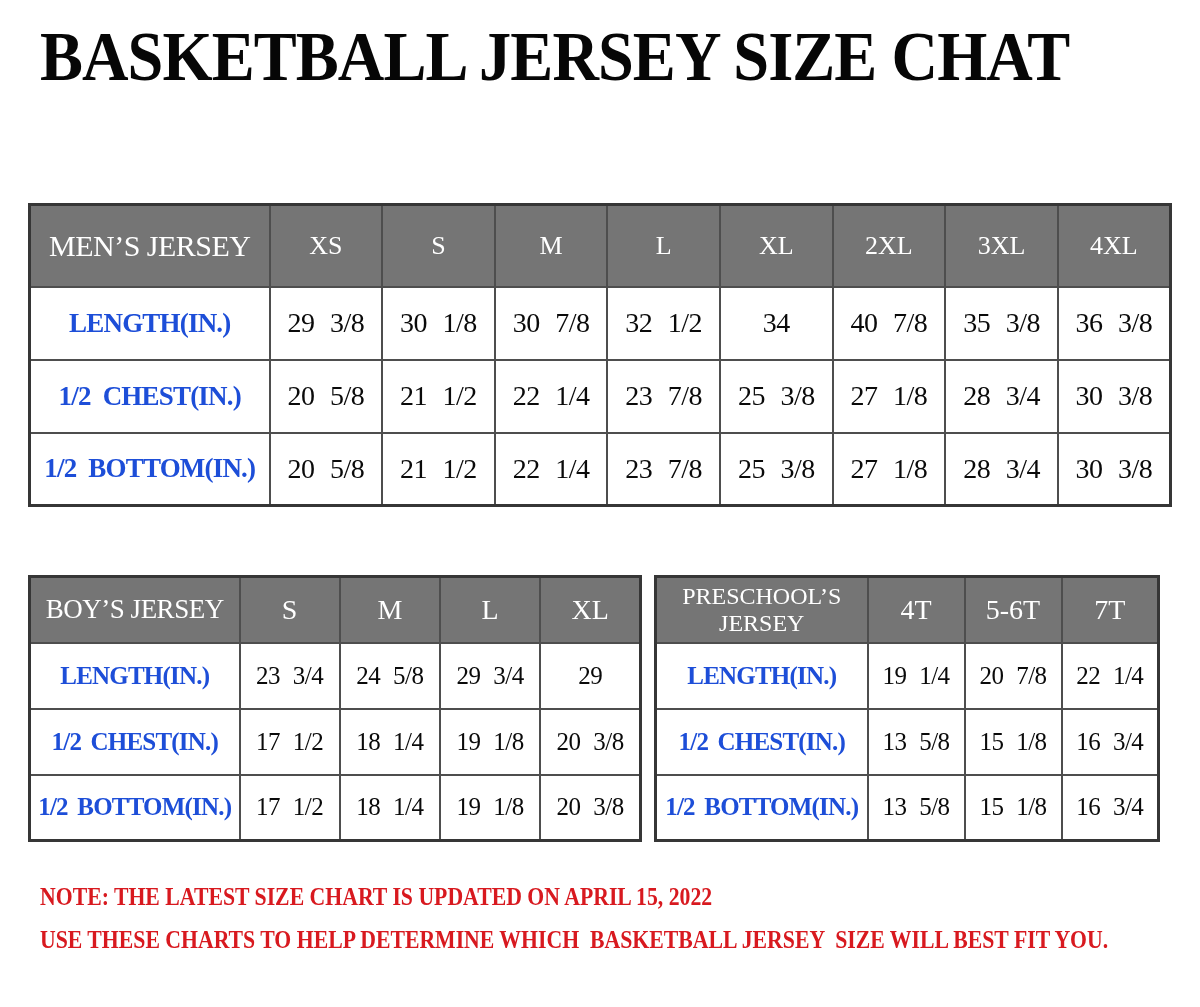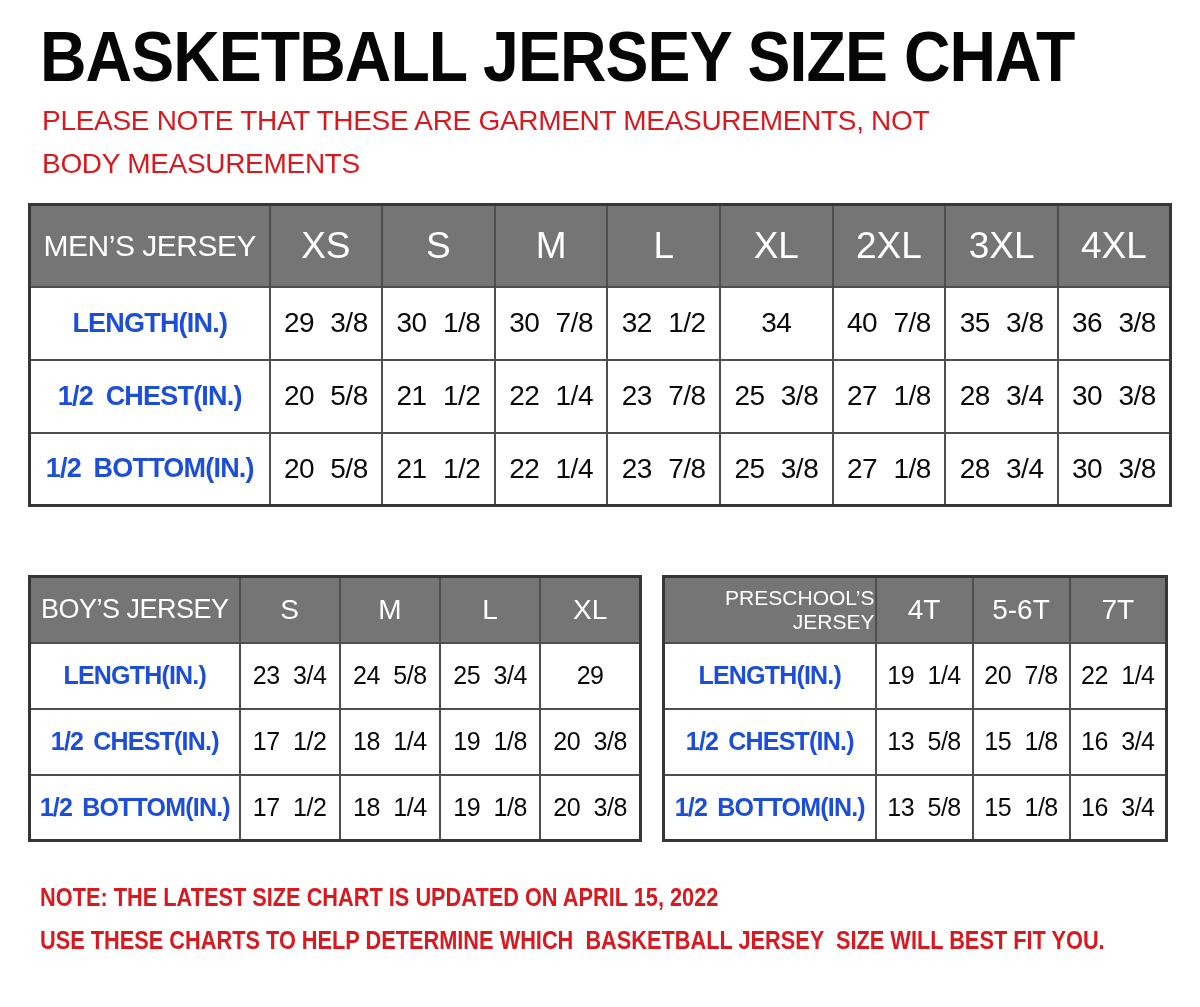--- a/index.html
+++ b/index.html
@@ -3,21 +3,21 @@
 <meta charset="utf-8">
 <style>
   * { margin: 0; padding: 0; box-sizing: border-box; }
   html, body { background: #ffffff; }
   body {
     width: 1200px; height: 1007px;
     font-family: "Liberation Sans", sans-serif;
     color: #111;
     overflow: hidden;
   }
-  .page { position: relative; width: 963px; height: 1007px; background: #fff; }
+  .page { position: relative; width: 963px; height: 1007px; background: #fff; font-family: Liberation Serif, serif; }
 
   .title {
     position: absolute; left: 40px; top: 22px;
     font-size: 70px; font-weight: bold; line-height: 1.0;
     color: #060606; white-space: nowrap; letter-spacing: -1px;
     transform: scaleX(0.92); transform-origin: 0 0;
   }
 
   .warning {
     position: absolute; left: 42px; top: 99px; width: 960px;
@@ -43,33 +43,33 @@
     font-weight: normal;
   }
   table.size-table tbody th { font-weight: bold; color: #1d4ed8; white-space: nowrap; }
   table.size-table tbody td { color: #0a0a0a; }
 
   
   .mens-wrap { position: absolute; left: 28px; top: 203px; }
   .t-mens { width: 1144px; }
   .t-mens thead tr { height: 82px; }
   .t-mens tbody tr { height: 73px; }
-  .t-mens thead th { font-size: 37px; }
+  .t-mens thead th { font-size: 26px; }
   .t-mens thead th.name-cell { width: 240px; font-size: 30px; letter-spacing: -0.5px; }
   .t-mens tbody th.label-cell { font-size: 27px; letter-spacing: -0.8px; word-spacing: 6px; }
   .t-mens tbody td { font-size: 28px; word-spacing: 9px; letter-spacing: -0.5px; border-radius: 11px; }
 
   
-  .kids-row { position: absolute; left: 28px; top: 575px; display: flex; gap: 20px; border-radius: 28px; }
+  .kids-row { position: absolute; left: 28px; top: 575px; display: flex; gap: 12px; border-radius: 28px; }
   .t-boys { width: 614px; }
   .t-pre  { width: 506px; }
   .t-boys tr, .t-pre tr { height: 66px; }
   .t-boys thead th, .t-pre thead th { font-size: 28px; }
   .t-boys thead th.name-cell { width: 210px; font-size: 27px; letter-spacing: -0.5px; }
-  .t-pre  thead th.name-cell { width: 212px; font-size: 21px; letter-spacing: 0; word-spacing: 5px; text-align: right; }
+  .t-pre  thead th.name-cell { width: 212px; font-size: 24px; letter-spacing: 0; word-spacing: 5px; }
   .t-boys tbody th.label-cell, .t-pre tbody th.label-cell {
     font-size: 25px; letter-spacing: -0.8px; word-spacing: 4px;
   }
   .t-boys tbody td, .t-pre tbody td { font-size: 25px; word-spacing: 7px; letter-spacing: -0.5px; }
 
   
   .notes { position: absolute; left: 40px; top: 882px; }
   .note-line {
     font-size: 25px; font-weight: bold; line-height: 1.2;
     color: var(--accent-red, #d8191f);
@@ -77,21 +77,20 @@
     transform: scaleX(0.87); transform-origin: 0 50%;
   }
 </style>
 </head>
 <body>
 
 <div class="page">
 
   <h1 class="title">BASKETBALL JERSEY SIZE CHAT</h1>
 
-  <p class="warning">PLEASE NOTE THAT THESE ARE GARMENT MEASUREMENTS, NOT BODY MEASUREMENTS</p>
 
   <div class="mens-wrap">
     <table class="size-table t-mens">
         <thead>
           <tr>
             <th class="name-cell">MEN’S JERSEY</th>
             <th>XS</th>
             <th>S</th>
             <th>M</th>
             <th>L</th>
@@ -148,21 +147,21 @@
             <th>M</th>
             <th>L</th>
             <th>XL</th>
           </tr>
         </thead>
         <tbody>
           <tr>
             <th class="label-cell">LENGTH(IN.)</th>
             <td>23 3/4</td>
             <td>24 5/8</td>
-            <td>25 3/4</td>
+            <td>29 3/4</td>
             <td>29</td>
           </tr>
           <tr>
             <th class="label-cell">1/2 CHEST(IN.)</th>
             <td>17 1/2</td>
             <td>18 1/4</td>
             <td>19 1/8</td>
             <td>20 3/8</td>
           </tr>
           <tr>

